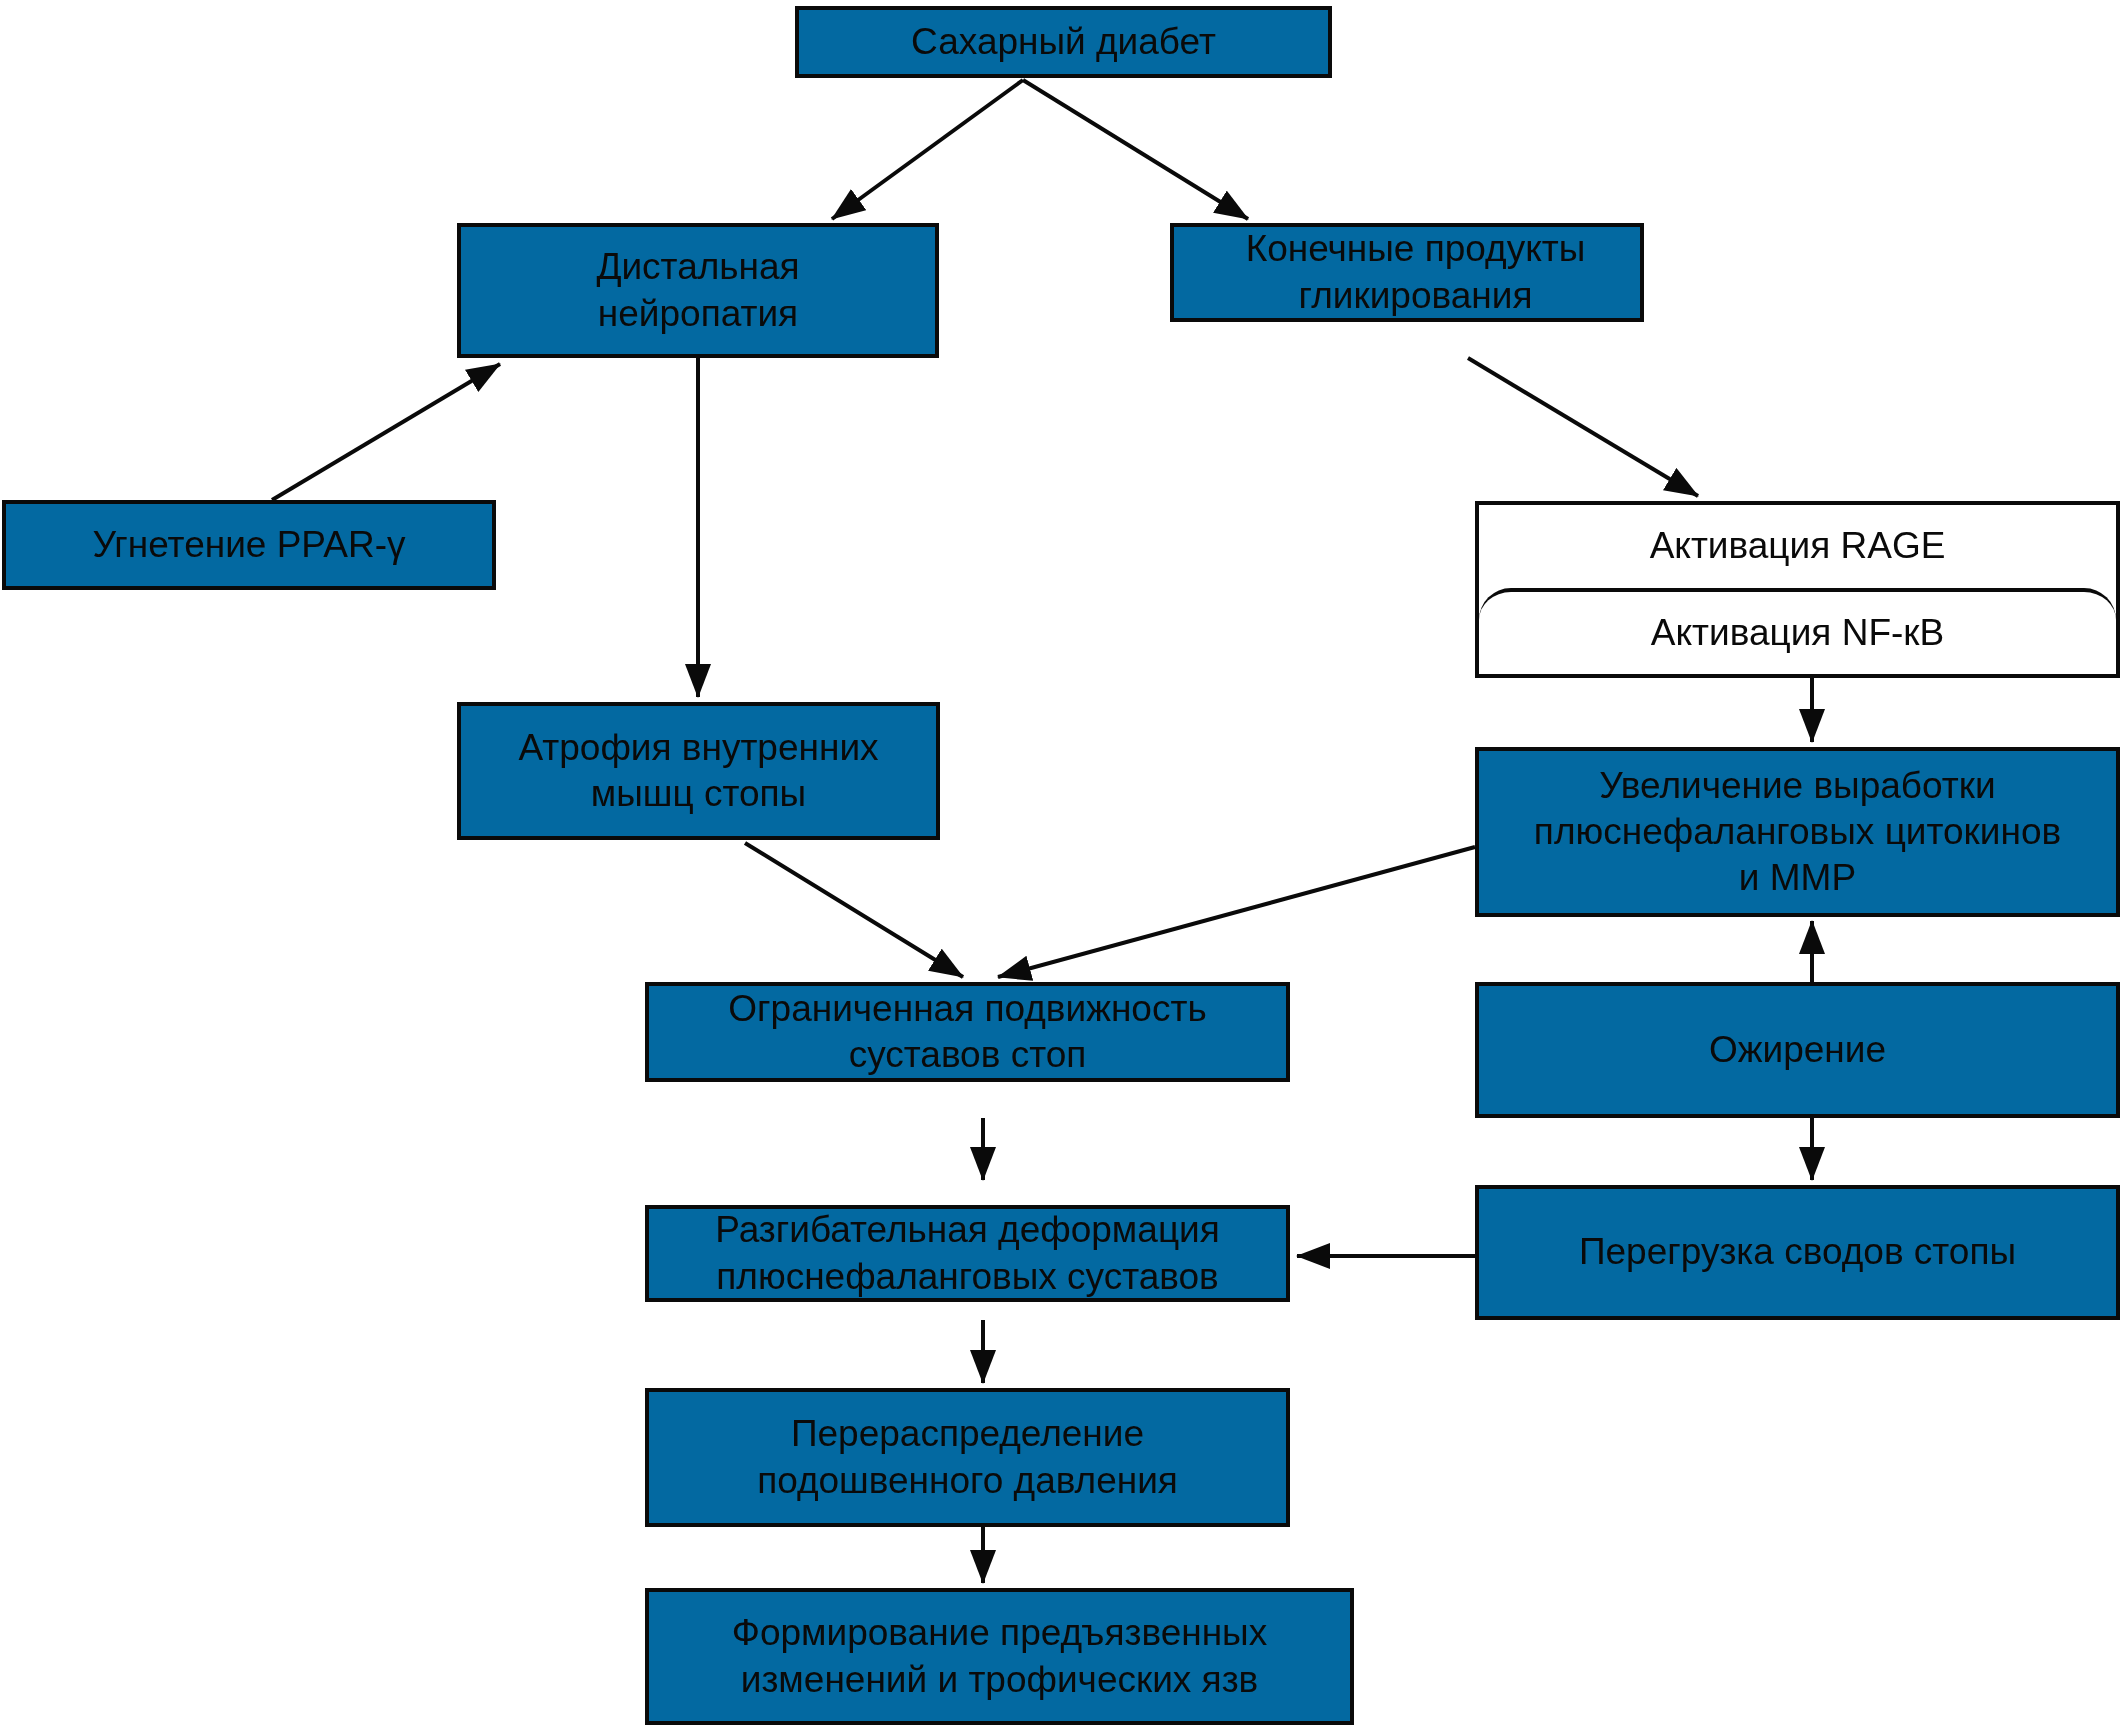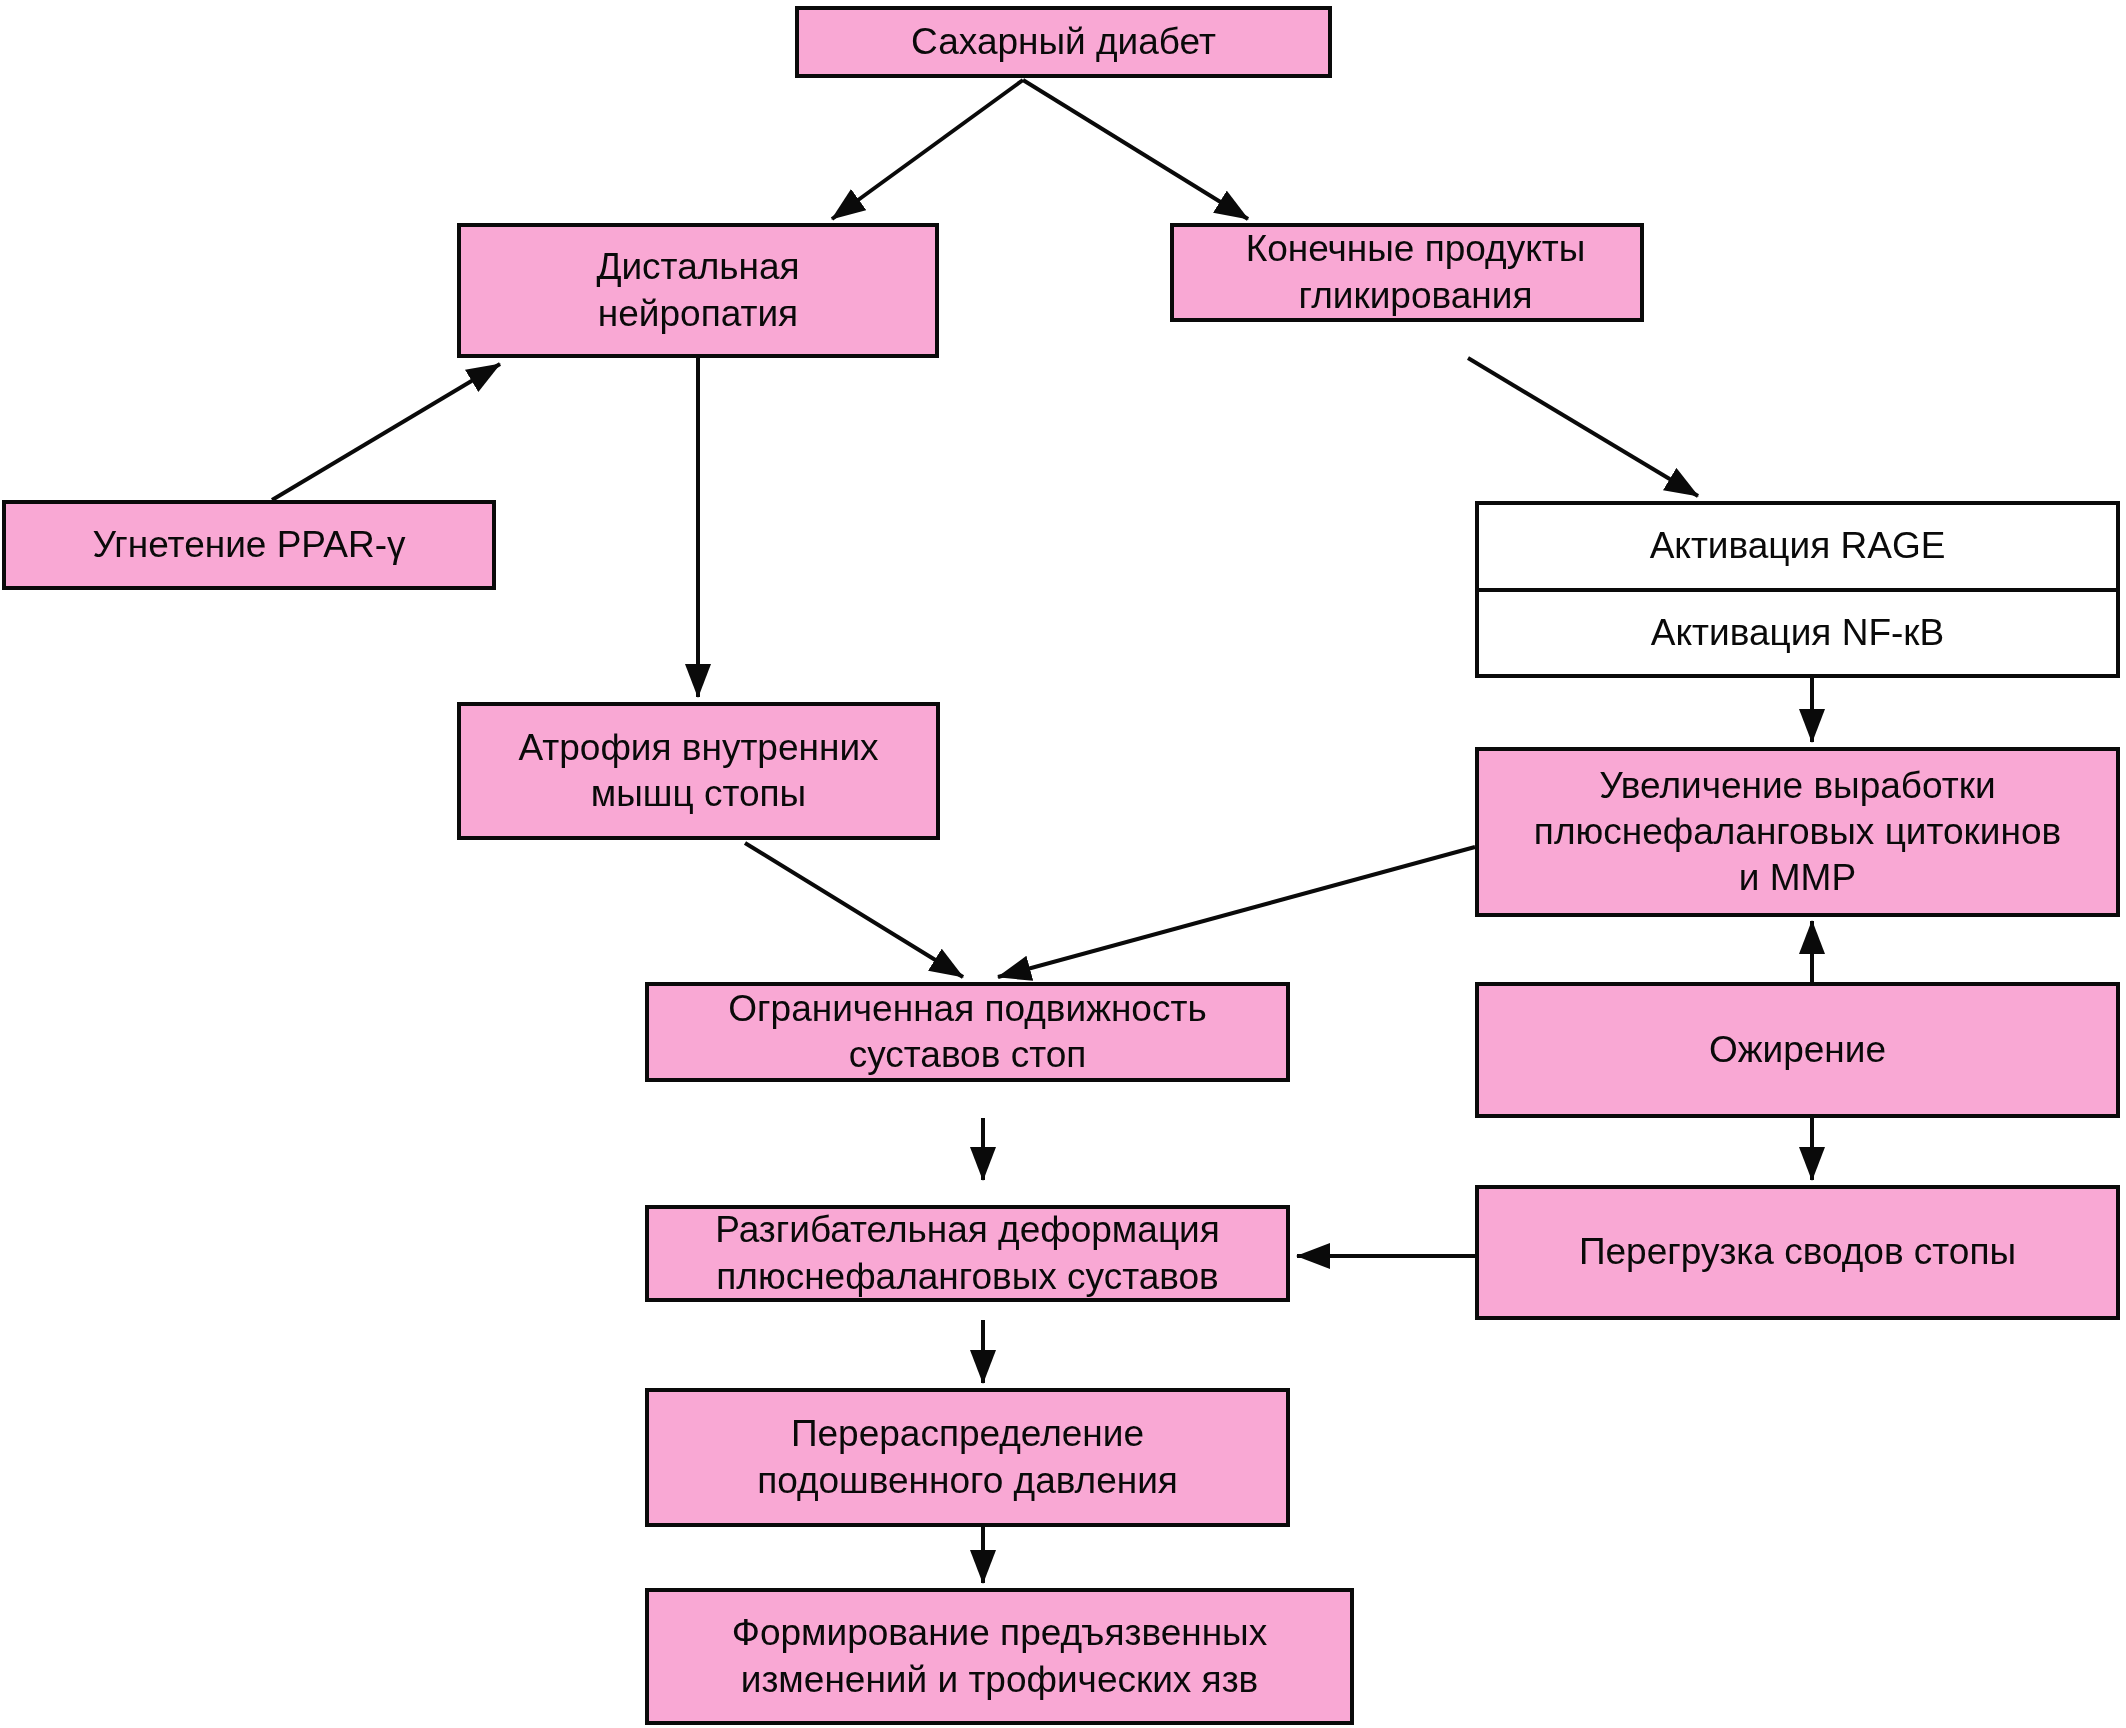--- a/index.html
+++ b/index.html
@@ -19,21 +19,21 @@
     position: absolute;
     left: 0;
     top: 0;
     width: 2126px;
     height: 1728px;
   }
   .node {
     position: absolute;
     box-sizing: border-box;
     border: 4px solid #0a0a0a;
-    background: #f9a8d4;
+    background: #0369a1;
     display: flex;
     align-items: center;
     justify-content: center;
     text-align: center;
   }
   .node .label {
     white-space: pre-line;
     font-size: 37px;
     line-height: 1.25;
     color: #0a0a0a;
@@ -47,20 +47,21 @@
     background: #ffffff;
     display: flex;
     flex-direction: column;
   }
   .node-group .cell {
     flex: 1;
     display: flex;
     align-items: center;
     justify-content: center;
     text-align: center;
+    border-radius: 32px;
   }
   .node-group .cell + .cell {
     border-top: 4px solid #0a0a0a;
   }
   .node-group .label {
     white-space: pre-line;
     font-size: 37px;
     line-height: 1.25;
     color: #0a0a0a;
     padding: 0 10px;

